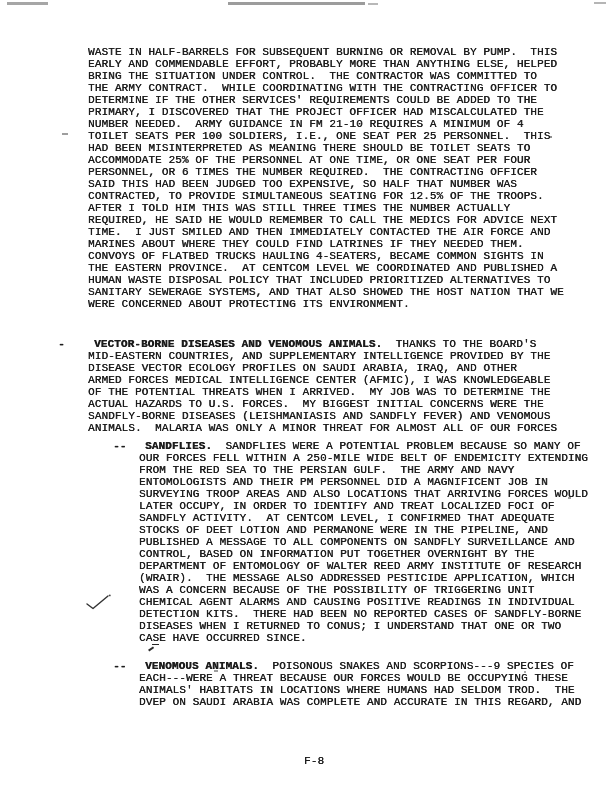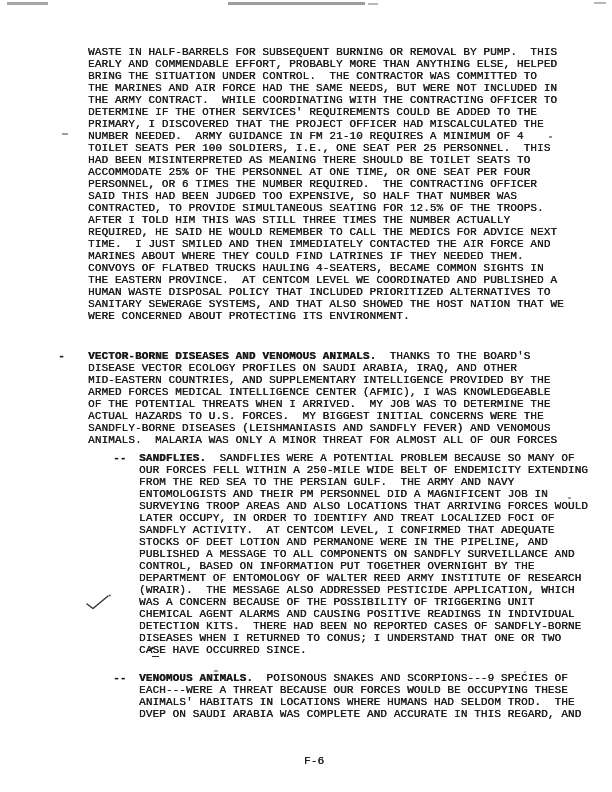--- a/index.html
+++ b/index.html
@@ -9,21 +9,21 @@
     font-size:11px;line-height:12px;letter-spacing:0.1px;color:#1c1c1c;
   }
   .doc{position:absolute;top:30px;left:88px;}
   .para{position:relative;}
   .para-0{margin-top:16px;}
   .para-1{margin-top:28px;}
   .para-2{margin-top:6px;}
   .para-3{margin-top:16px;}
   .level2{margin-left:51px;}
   .line{white-space:pre;height:12px;text-shadow:0.35px 0 0 currentColor;}
-  .hd{font-weight:bold;text-shadow:0.4px 0 0 currentColor;}
+  .hd{font-weight:bold;text-shadow:0.4px 0 0 currentColor;margin-left:6px;}
   .bullet{position:absolute;top:0;font-weight:bold;text-shadow:0.4px 0 0 currentColor;}
   .level1 > .bullet{left:-30px;}
   .level2 > .bullet{left:-26px;}
   .annot-underline{border-bottom:1.4px solid #262626;}
   .footer{position:absolute;top:755px;left:304px;white-space:pre;text-shadow:0.35px 0 0 currentColor;}
   .artifact{position:absolute;}
   .check-svg{position:absolute;left:85px;top:594px;}
   .acute-mark{position:absolute;left:148px;top:648px;width:6px;height:1.6px;background:#2c2c2c;transform:rotate(-35deg);}
 </style>
 </head>
@@ -47,21 +47,20 @@
     <circle cx="24.8" cy="1.4" r="0.9" fill="#444444"></circle>
   </svg>
 
   <div class="acute-mark"></div>
 
   <div class="doc">
       <div class="para level1 para-0">
         <div class="line">WASTE IN HALF-BARRELS FOR SUBSEQUENT BURNING OR REMOVAL BY PUMP.  THIS</div>
         <div class="line">EARLY AND COMMENDABLE EFFORT, PROBABLY MORE THAN ANYTHING ELSE, HELPED</div>
         <div class="line">BRING THE SITUATION UNDER CONTROL.  THE CONTRACTOR WAS COMMITTED TO</div>
-        <div class="line">THE MARINES AND AIR FORCE HAD THE SAME NEEDS, BUT WERE NOT INCLUDED IN</div>
         <div class="line">THE ARMY CONTRACT.  WHILE COORDINATING WITH THE CONTRACTING OFFICER TO</div>
         <div class="line">DETERMINE IF THE OTHER SERVICES' REQUIREMENTS COULD BE ADDED TO THE</div>
         <div class="line">PRIMARY, I DISCOVERED THAT THE PROJECT OFFICER HAD MISCALCULATED THE</div>
         <div class="line">NUMBER NEEDED.  ARMY GUIDANCE IN FM 21-10 REQUIRES A MINIMUM OF 4</div>
         <div class="line">TOILET SEATS PER 100 SOLDIERS, I.E., ONE SEAT PER 25 PERSONNEL.  THIS</div>
         <div class="line">HAD BEEN MISINTERPRETED AS MEANING THERE SHOULD BE TOILET SEATS TO</div>
         <div class="line">ACCOMMODATE 25% OF THE PERSONNEL AT ONE TIME, OR ONE SEAT PER FOUR</div>
         <div class="line">PERSONNEL, OR 6 TIMES THE NUMBER REQUIRED.  THE CONTRACTING OFFICER</div>
         <div class="line">SAID THIS HAD BEEN JUDGED TOO EXPENSIVE, SO HALF THAT NUMBER WAS</div>
         <div class="line">CONTRACTED, TO PROVIDE SIMULTANEOUS SEATING FOR 12.5% OF THE TROOPS.</div>
@@ -71,22 +70,22 @@
         <div class="line">MARINES ABOUT WHERE THEY COULD FIND LATRINES IF THEY NEEDED THEM.</div>
         <div class="line">CONVOYS OF FLATBED TRUCKS HAULING 4-SEATERS, BECAME COMMON SIGHTS IN</div>
         <div class="line">THE EASTERN PROVINCE.  AT CENTCOM LEVEL WE COORDINATED AND PUBLISHED A</div>
         <div class="line">HUMAN WASTE DISPOSAL POLICY THAT INCLUDED PRIORITIZED ALTERNATIVES TO</div>
         <div class="line">SANITARY SEWERAGE SYSTEMS, AND THAT ALSO SHOWED THE HOST NATION THAT WE</div>
         <div class="line">WERE CONCERNED ABOUT PROTECTING ITS ENVIRONMENT.</div>
       </div>
       <div class="para level1 para-1">
         <span class="bullet">-</span>
         <div class="line"><span class="hd">VECTOR-BORNE DISEASES AND VENOMOUS ANIMALS.</span>  THANKS TO THE BOARD'S</div>
+        <div class="line">MID-EASTERN COUNTRIES, AND SUPPLEMENTARY INTELLIGENCE PROVIDED BY THE</div>
         <div class="line">DISEASE VECTOR ECOLOGY PROFILES ON SAUDI ARABIA, IRAQ, AND OTHER</div>
-        <div class="line">MID-EASTERN COUNTRIES, AND SUPPLEMENTARY INTELLIGENCE PROVIDED BY THE</div>
         <div class="line">ARMED FORCES MEDICAL INTELLIGENCE CENTER (AFMIC), I WAS KNOWLEDGEABLE</div>
         <div class="line">OF THE POTENTIAL THREATS WHEN I ARRIVED.  MY JOB WAS TO DETERMINE THE</div>
         <div class="line">ACTUAL HAZARDS TO U.S. FORCES.  MY BIGGEST INITIAL CONCERNS WERE THE</div>
         <div class="line">SANDFLY-BORNE DISEASES (LEISHMANIASIS AND SANDFLY FEVER) AND VENOMOUS</div>
         <div class="line">ANIMALS.  MALARIA WAS ONLY A MINOR THREAT FOR ALMOST ALL OF OUR FORCES</div>
       </div>
       <div class="para level2 para-2">
         <span class="bullet">--</span>
         <div class="line"><span class="hd">SANDFLIES.</span>  SANDFLIES WERE A POTENTIAL PROBLEM BECAUSE SO MANY OF</div>
         <div class="line">OUR FORCES FELL WITHIN A 250-MILE WIDE BELT OF ENDEMICITY EXTENDING</div>
@@ -108,15 +107,15 @@
       </div>
       <div class="para level2 para-3">
         <span class="bullet">--</span>
         <div class="line"><span class="hd">VENOMOUS ANIMALS.</span>  POISONOUS SNAKES AND SCORPIONS---9 SPECIES OF</div>
         <div class="line">EACH---WERE A THREAT BECAUSE OUR FORCES WOULD BE OCCUPYING THESE</div>
         <div class="line">ANIMALS' HABITATS IN LOCATIONS WHERE HUMANS HAD SELDOM TROD.  THE</div>
         <div class="line">DVEP ON SAUDI ARABIA WAS COMPLETE AND ACCURATE IN THIS REGARD, AND</div>
       </div>
     </div>
 
-  <div class="footer">F-6</div>
+  <div class="footer">F-8</div>
 
 </div>
 
 </body></html>

